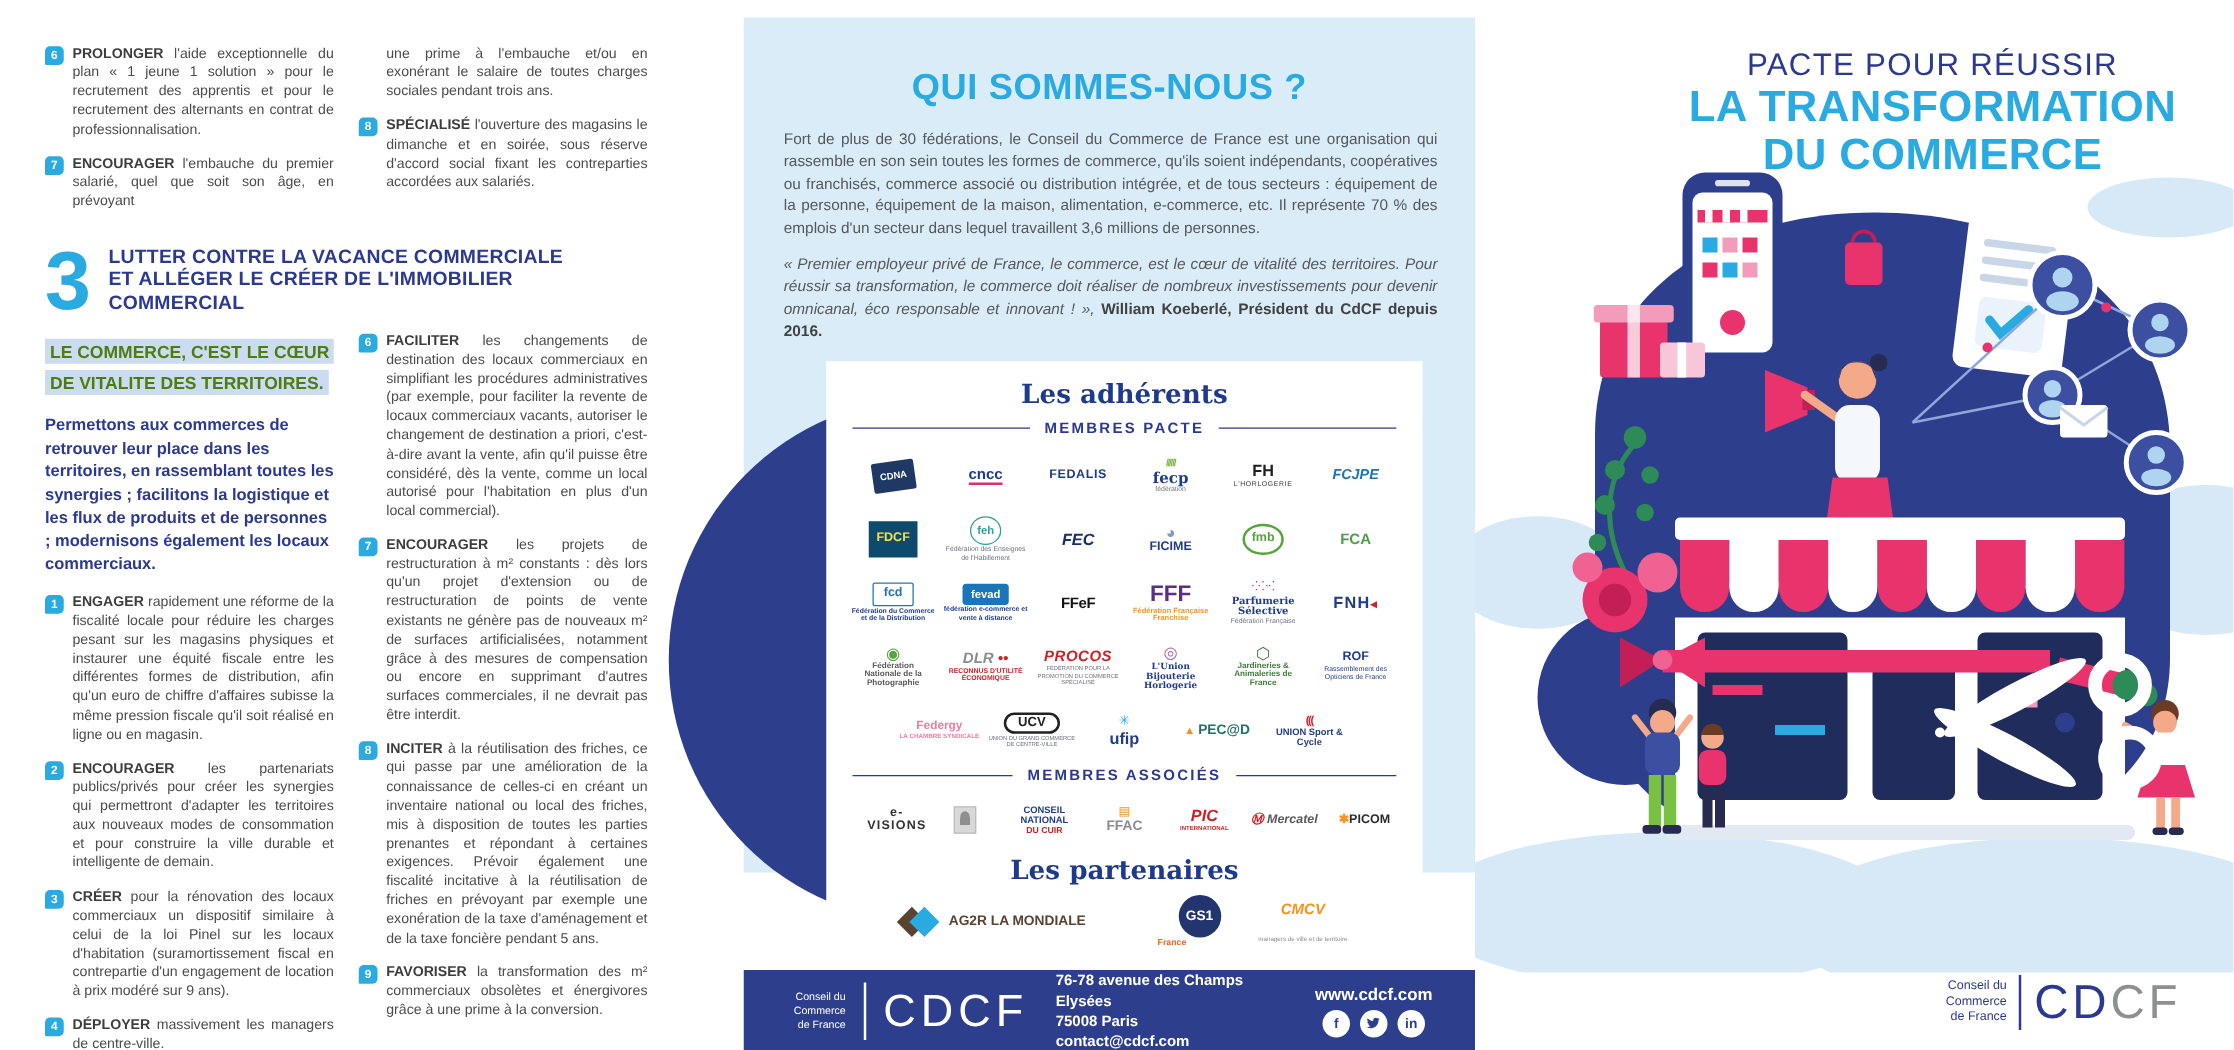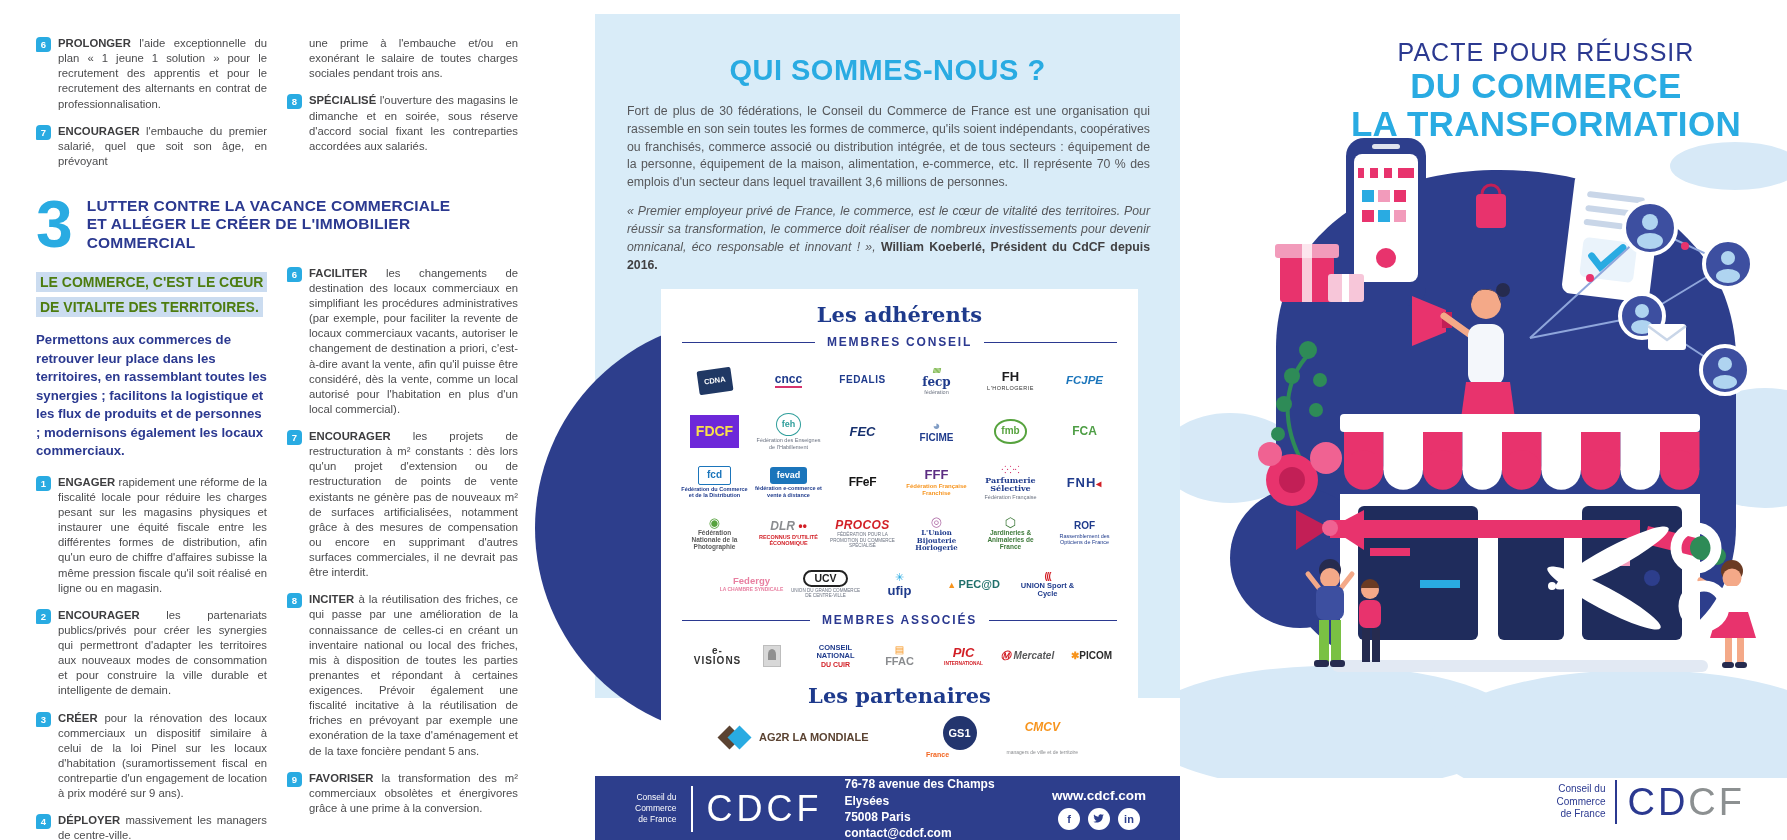--- a/index.html
+++ b/index.html
@@ -40,31 +40,31 @@
       text-align:center;gap:1px;}
   .lg .a{font-weight:bold;font-size:10px;color:#1F3B8C;line-height:1.05;}
   .lg .b{font-size:5.5px;color:#6b7280;line-height:1.15;max-width:70px;}
   .cdna .a{background:#203864;color:#fff;padding:8px 6px;transform:rotate(-8deg);font-size:7.5px;border-radius:2px;}
   .cncc .a{font-size:12px;border-bottom:2px solid #D6336C;padding-bottom:1px;}
   .fedalis .a{letter-spacing:.5px;}
   .fecp::before{content:"//////";color:#7AB648;font-weight:800;font-size:8px;letter-spacing:-1px;}
   .fecp .a{font-family:"DejaVu Serif",serif;font-size:12px;}
   .fh .a{color:#1d1d1f;font-size:13px;} .fh .b{color:#333;letter-spacing:.5px;}
   .fcjpe .a{color:#1B75BB;font-size:11.5px;font-style:italic;}
-  .fdcf .a{background:#6d28d9;color:#F9E04C;padding:9px 6px;font-size:14px;}
+  .fdcf .a{background:#0c4a6e;color:#F9E04C;padding:9px 6px;font-size:10px;}
   .feh .a{color:#2E9E9B;border:1px solid #2E9E9B;border-radius:50%;padding:6px 5px;font-size:9px;}
   .fec .a{color:#16306e;font-size:13px;font-style:italic;}
   .ficime::before{content:"◕";color:#7f9cc4;font-size:13px;line-height:1;}
   .fmb .a{color:#57A33E;border:2px solid #57A33E;border-radius:50%;padding:5px 5px;font-size:10px;}
   .fca .a{color:#4E9E45;font-size:12px;}
   .fcd .a{color:#1B75BB;border:1.5px solid #1B75BB;border-radius:2px;padding:3px 8px;}
   .fcd .b,.fevad .b{color:#1F3B8C;font-weight:bold;}
   .fevad .a{background:#1B75BB;color:#fff;border-radius:3px;padding:4px 7px;font-size:9px;}
   .ffef .a{color:#141414;font-size:12px;letter-spacing:-.3px;}
-  .fff .a{color:#5C2D83;font-size:13px;} .fff .b{color:#F7941D;font-size:6px;font-weight:bold;}
+  .fff .a{color:#5C2D83;font-size:18px;} .fff .b{color:#F7941D;font-size:6px;font-weight:bold;}
   .parf::before{content:"⁖⁘⁖";color:#D6336C;font-size:10px;line-height:1;}
   .parf .a{font-family:"DejaVu Serif",serif;font-size:8px;}
   .fnh .a{font-size:13px;letter-spacing:1px;} .fnh .a::after{content:"◂";color:#D21F26;font-size:10px;}
   .photo::before{content:"◉";color:#57A33E;font-size:13px;line-height:1;}
   .photo .a{font-size:6.5px;color:#5a5a5a;max-width:62px;}
   .dlr .a{color:#8A8C8F;font-size:12px;font-style:italic;} .dlr .a::after{content:" ••";color:#D21F26;}
   .dlr .b{color:#D21F26;font-weight:bold;}
   .procos .a{color:#D21F26;font-size:12px;font-style:italic;letter-spacing:.4px;}
   .procos .b{font-size:4.6px;}
   .ubh::before{content:"◎";color:#b06fa8;font-size:13px;line-height:1;}
@@ -205,21 +205,21 @@
 
   <section class="panel-mid">
     <div class="navy-blob"></div>
     <h1 class="mid-title">QUI SOMMES-NOUS ?</h1>
     <p class="mid-par">Fort de plus de 30 fédérations, le Conseil du Commerce de France est une organisation qui rassemble en son sein toutes les formes de commerce, qu'ils soient indépendants, coopératives ou franchisés, commerce associé ou distribution intégrée, et de tous secteurs : équipement de la personne, équipement de la maison, alimentation, e-commerce, etc. Il représente 70 % des emplois d'un secteur dans lequel travaillent 3,6 millions de personnes.</p>
     <p class="mid-par mid-quote"><span class="qi">« Premier employeur privé de France, le commerce, est le cœur de vitalité des territoires. Pour réussir sa transformation, le commerce doit réaliser de nombreux investissements pour devenir omnicanal, éco responsable et innovant ! », </span><span class="qb">William Koeberlé, Président du CdCF depuis 2016.</span></p>
 
     <div class="card">
       <div class="serif-title">Les adhérents</div>
       <div class="divider">
-          <span>MEMBRES CONSEIL</span>
+          <span>MEMBRES PACTE</span>
         </div>
 
       <div class="logo-flex">
         <div class="lg cdna">
             <span class="a">CDNA</span>
           </div>
         <div class="lg cncc">
             <span class="a">cncc</span>
           </div>
         <div class="lg fedalis">
@@ -389,22 +389,22 @@
           </span>
           <span class="soc">in</span>
         </div>
       </div>
     </footer>
   </section>
 
   <section class="panel-right">
     <div class="r-titles">
       <div class="kicker">PACTE POUR RÉUSSIR</div>
+      <div class="bigline">LA TRANSFORMATION</div>
       <div class="bigline">DU COMMERCE</div>
-      <div class="bigline">LA TRANSFORMATION</div>
     </div>
 
     <svg class="illus" viewBox="0 0 607 650" xmlns="http://www.w3.org/2000/svg">
 
       <ellipse cx="50" cy="330" rx="70" ry="45" fill="#D7E9F7"></ellipse>
       <ellipse cx="585" cy="320" rx="85" ry="60" fill="#D7E9F7"></ellipse>
       <ellipse cx="555" cy="38" rx="65" ry="24" fill="#D7E9F7"></ellipse>
 
       <path d="M96 220 C96 110 190 42 320 42 C458 42 556 118 556 232 L556 398 C556 492 478 544 372 544 L248 544 C152 544 96 488 96 398 Z" fill="#2D3E8C"></path>
       <circle cx="120" cy="430" r="70" fill="#2D3E8C"></circle>

